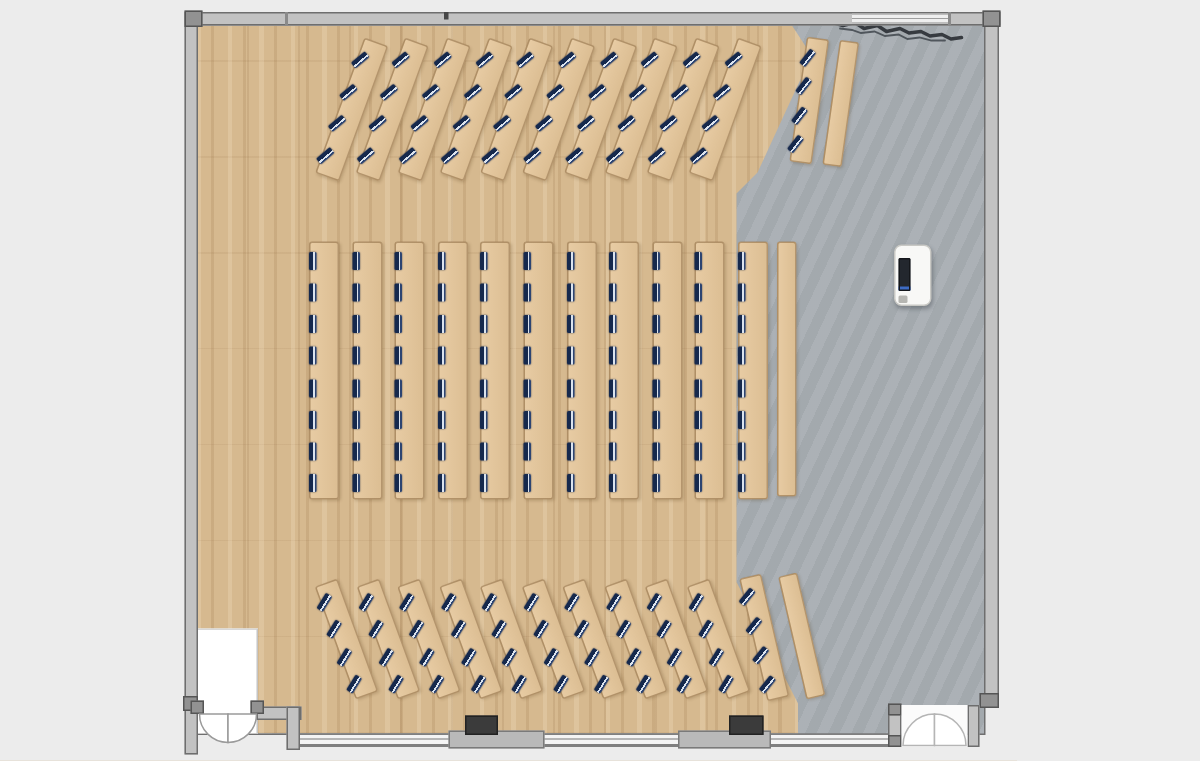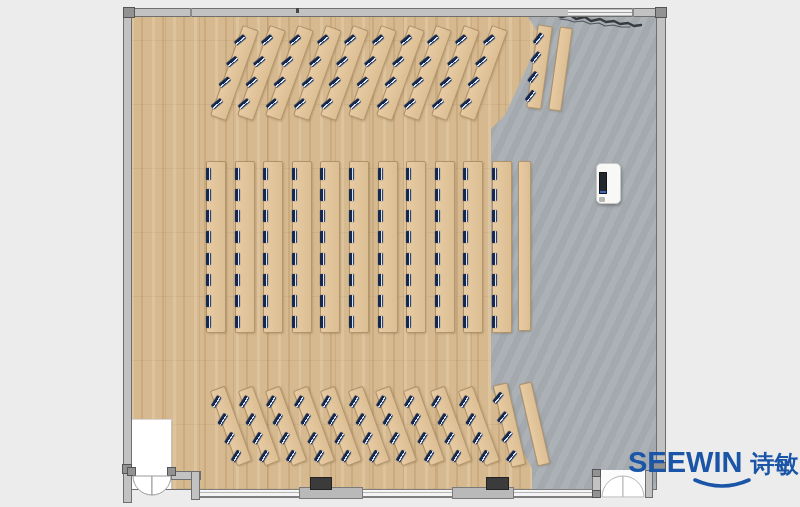--- a/index.html
+++ b/index.html
@@ -359,20 +359,14 @@
   <svg class="doors-svg">
 
     <path d="M133,476 A19,19 0 0 0 152,495 L152,476 Z" fill="#ffffff" stroke="#9a9a9a" stroke-width="1"></path>
     <path d="M171,476 A19,19 0 0 1 152,495 L152,476 Z" fill="#ffffff" stroke="#9a9a9a" stroke-width="1"></path>
 
     <rect x="601" y="470" width="44" height="28" fill="#fbfbfb"></rect>
     <path d="M602,497 A21,21 0 0 1 623,476 L623,497 Z" fill="#ffffff" stroke="#b5b5b5" stroke-width="1"></path>
     <path d="M644,497 A21,21 0 0 0 623,476 L623,497 Z" fill="#ffffff" stroke="#b5b5b5" stroke-width="1"></path>
   </svg>
 
-  <div class="logo">
-    <span class="logo-en">SEEWIN</span><span class="logo-cn">诗敏</span>
-    <svg class="logo-swoosh" viewBox="0 0 60 14">
-      <path d="M3,3 Q30,15 57,3" fill="none" stroke="#1a55a7" stroke-width="3.6" stroke-linecap="round"></path>
-    </svg>
-  </div>
 
 </div>
 
 </body></html>

